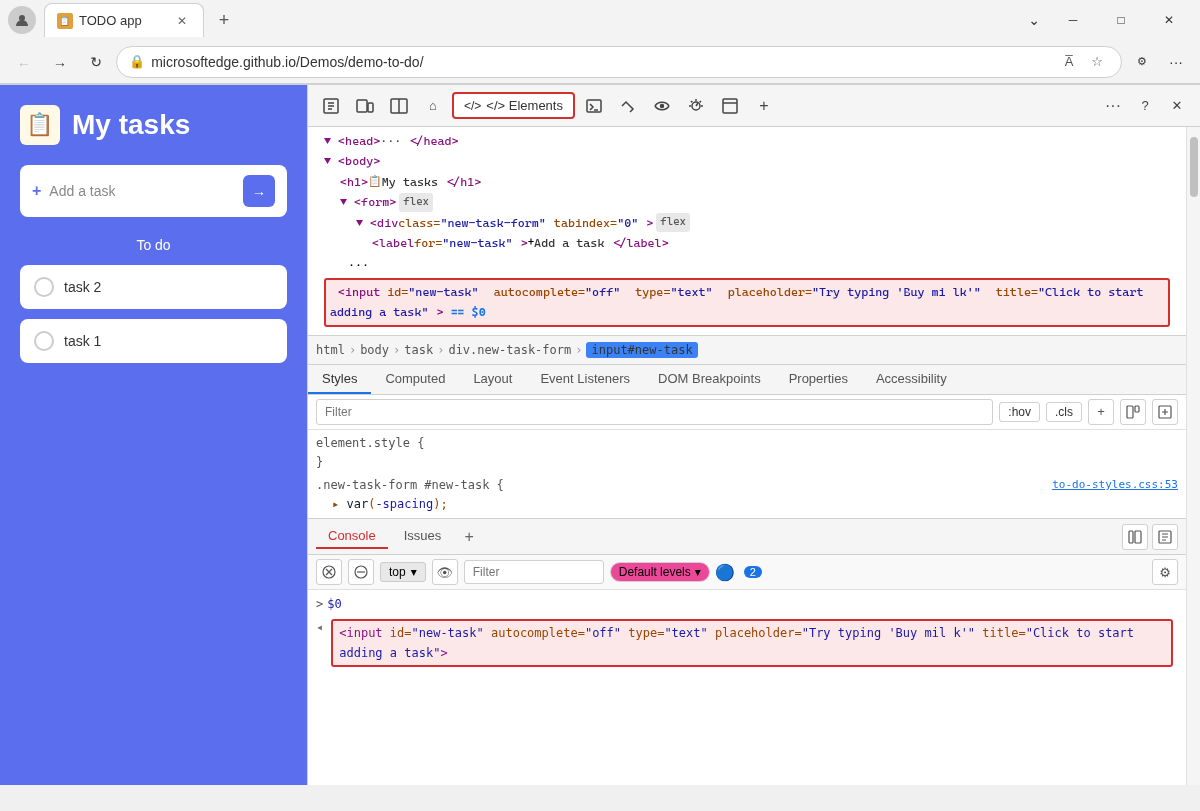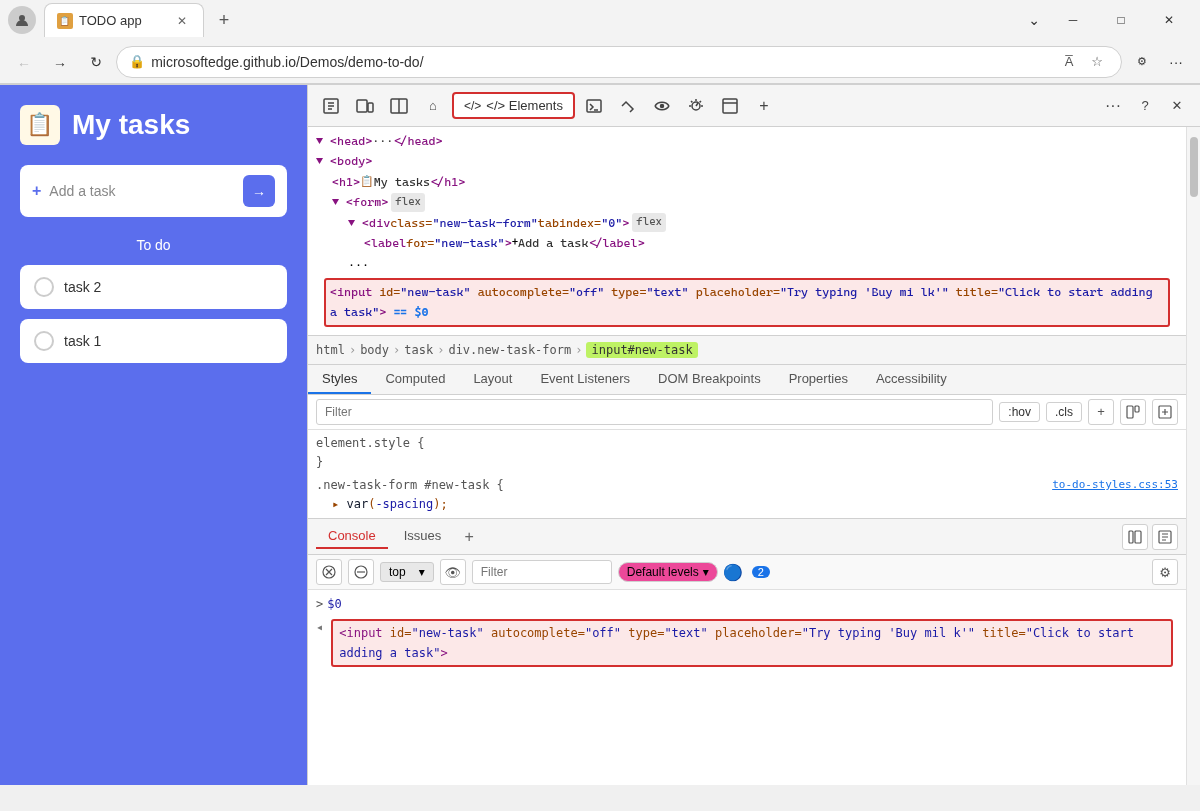--- a/index.html
+++ b/index.html
@@ -52,32 +52,32 @@
     .devtools-panel { flex: 1; background: #fff; display: flex; flex-direction: column; border-left: 1px solid #d0d0d0; }
 
     
     .devtools-toolbar { display: flex; align-items: center; height: 42px; padding: 0 8px; background: #f5f5f5; border-bottom: 1px solid #d0d0d0; gap: 4px; }
     .dt-icon-btn { width: 30px; height: 30px; display: flex; align-items: center; justify-content: center; border-radius: 4px; cursor: pointer; color: #444; font-size: 13px; }
     .dt-tab-active { display: flex; align-items: center; gap: 5px; padding: 4px 10px; border: 2px solid #d32f2f; border-radius: 4px; background: white; color: #333; font-size: 13px; cursor: pointer; }
 
     
     .html-tree { padding: 4px 8px; font-size: 12px; font-family: 'Cascadia Code', 'Consolas', monospace; line-height: 1.7; flex-shrink: 0; }
     .tree-line { display: flex; align-items: center; white-space: nowrap; }
-    .tag { color: #881280; }
+    .tag { color: #881280; margin-left: 8px; }
     .attr-name { color: #994500; }
     .attr-value { color: #1a1aa6; }
     .text-content { color: #333; }
     .badge { background: #e8e8e8; border-radius: 3px; padding: 0 4px; font-size: 11px; color: #555; margin: 0 3px; }
     .highlighted-line { background: #fce8e8; border: 2px solid #d32f2f; border-radius: 3px; padding: 2px 4px; display: inline-block; width: calc(100% - 16px); margin: 2px 8px; }
     .current-indicator { color: #1a73e8; font-weight: bold; }
 
     
     .breadcrumb { display: flex; align-items: center; height: 30px; padding: 0 8px; background: #f5f5f5; border-bottom: 1px solid #d0d0d0; border-top: 1px solid #d0d0d0; font-size: 12px; font-family: 'Consolas', monospace; gap: 4px; overflow-x: auto; }
     .bc-item { color: #555; cursor: pointer; }
-    .bc-active { background: #bef264; color: #333; border-radius: 3px; padding: 1px 5px; }
+    .bc-active { background: #3b82f6; color: #333; border-radius: 3px; padding: 1px 5px; }
 
     
     .style-tabs { display: flex; border-bottom: 1px solid #d0d0d0; background: #f5f5f5; }
     .style-tab { padding: 6px 14px; font-size: 13px; color: #555; cursor: pointer; border-bottom: 2px solid transparent; }
     .style-tab.active { color: #333; border-bottom: 2px solid #1a73e8; }
 
     
     .styles-filter-bar { display: flex; align-items: center; padding: 4px 8px; border-bottom: 1px solid #e0e0e0; gap: 6px; }
     .styles-filter-input { flex: 1; height: 26px; border: 1px solid #d0d0d0; border-radius: 3px; padding: 0 8px; font-size: 12px; background: white; }
     .filter-btn { padding: 2px 8px; border: 1px solid #d0d0d0; border-radius: 3px; background: white; font-size: 12px; cursor: pointer; color: #333; }
@@ -405,21 +405,21 @@
                   <circle cx="7" cy="7" r="6"></circle>
                   <path d="M4 4l6 6M10 4l-6 6"></path>
                 </svg>
             </div>
             <div class="filter-btn-icon">
               <svg width="14" height="14" viewBox="0 0 14 14" fill="none" stroke="#555" stroke-width="1.2">
                   <circle cx="7" cy="7" r="6"></circle>
                   <path d="M3 7h8"></path>
                 </svg>
             </div>
-            <span style="background:#e8e8e8; border-radius:3px; padding:2px 8px; font-size:12px; border:1px solid #ccc; display:flex; align-items:center; gap:13px; cursor:pointer;">
+            <span style="background:#e8e8e8; border-radius:3px; padding:2px 8px; font-size:12px; border:1px solid #ccc; display:flex; align-items:center; gap:5px; cursor:pointer;">
               <span>top</span>
               <span>▾</span>
             </span>
             <div class="filter-btn-icon">👁</div>
             <input class="console-filter-input" type="text" placeholder="Filter" style="">
             <button class="console-level-btn">
               <span>Default levels</span>
               <span>▾</span>
             </button>
             <div style="display:flex;align-items:center;gap:4px;">

